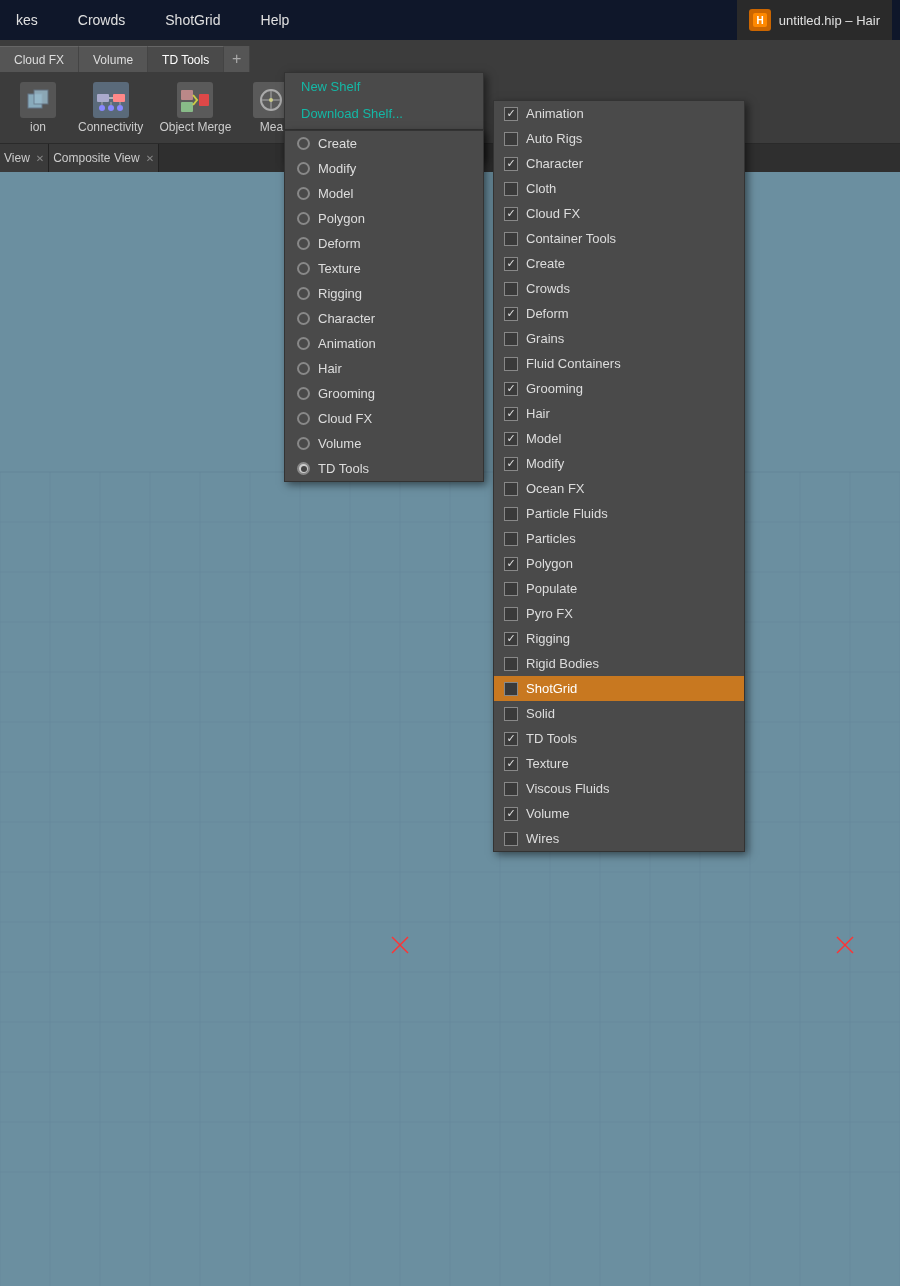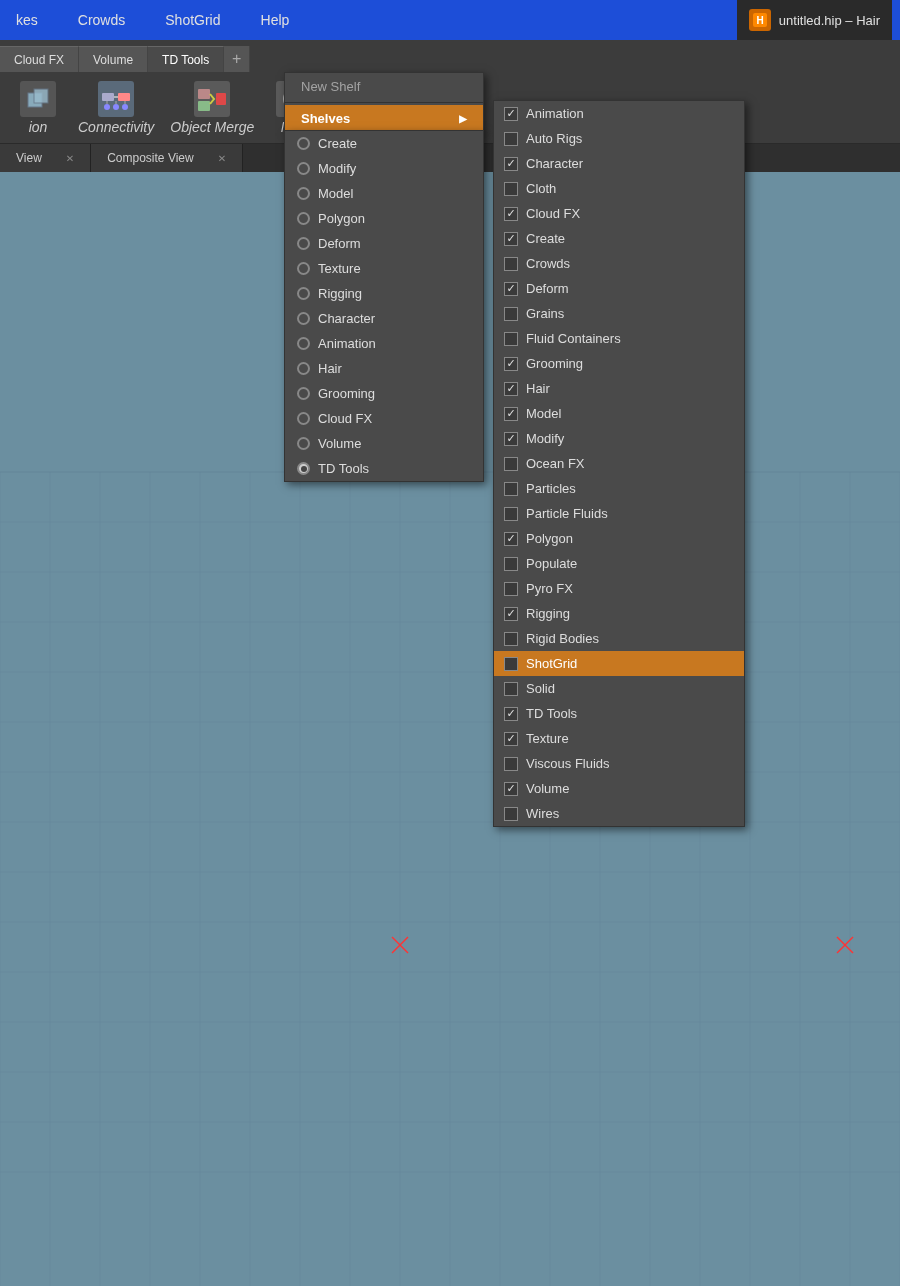--- a/index.html
+++ b/index.html
@@ -11,21 +11,21 @@
       font-size: 13px;
       overflow: hidden;
       position: relative;
     }
 
     
     .menubar {
       position: absolute;
       top: 0; left: 0; right: 0;
       height: 40px;
-      background: #1d4ed8;
+      background: #0f172a;
       display: flex;
       align-items: center;
       padding: 0 8px;
       gap: 24px;
     }
     .menubar-item {
       color: #e0e0e0;
       font-size: 14px;
       cursor: pointer;
       padding: 4px 8px;
@@ -112,42 +112,41 @@
       min-width: 60px;
     }
     .shelf-tool-icon {
       width: 36px; height: 36px;
       background: #555;
       border-radius: 3px;
       display: flex; align-items: center; justify-content: center;
     }
     .shelf-tool-label {
       color: #ccc;
-      font-size: 14px;
+      font-size: 12px;
       text-align: center;
-      font-style: italic;
     }
 
     
     .viewport-tabbar {
       position: absolute;
       top: 144px; left: 0; right: 0;
       height: 28px;
       background: #2f2f2f;
       display: flex;
       align-items: center;
     }
     .viewport-tab {
       height: 28px;
-      padding: 0 16px;
+      padding: 0 4px;
       color: #ccc;
       font-size: 12px;
       display: flex;
       align-items: center;
-      gap: 24px;
+      gap: 6px;
       cursor: pointer;
       background: #3a3a3a;
       border-right: 1px solid #222;
     }
     .viewport-tab .close-x {
       color: #888;
       font-size: 10px;
     }
 
     
@@ -164,21 +163,21 @@
       top: 72px;
       left: 284px;
       background: #4a4a4a;
       border: 1px solid #333;
       box-shadow: 3px 3px 8px rgba(0,0,0,0.5);
       z-index: 100;
       min-width: 200px;
     }
     .dropdown-item {
       padding: 6px 16px;
-      color: #a3a3a3;
+      color: #14b8a6;
       cursor: pointer;
       font-size: 13px;
       white-space: nowrap;
     }
     .dropdown-separator {
       height: 1px;
       background: #333;
       margin: 2px 0;
     }
     .dropdown-item.has-arrow {
@@ -454,20 +453,21 @@
 
     <g transform="translate(845, 773)">
       <line x1="-8" y1="-8" x2="8" y2="8" stroke="#ff3333" stroke-width="1.5"></line>
       <line x1="8" y1="-8" x2="-8" y2="8" stroke="#ff3333" stroke-width="1.5"></line>
     </g>
   </svg>
 </div>
 
 <div class="dropdown-menu" style="width:190px;">
   <div class="dropdown-item">New Shelf</div>
+  <div class="dropdown-item">Download Shelf...</div>
   <div class="dropdown-separator"></div>
   <div class="dropdown-item has-arrow">
     <span>Shelves</span>
     <span class="arrow">▶</span>
   </div>
 </div>
 
 <div class="shelves-panel" style="top: 130px; left: 284px; width: 200px;">
 
   <div id="radio-list">
@@ -546,20 +546,24 @@
       </div>
       <div class="checkbox-item">
         <div class="cb-box"></div>
         <span class="cb-label">Cloth</span>
       </div>
       <div class="checkbox-item">
         <div class="cb-box checked">✓</div>
         <span class="cb-label">Cloud FX</span>
       </div>
       <div class="checkbox-item">
+        <div class="cb-box"></div>
+        <span class="cb-label">Container Tools</span>
+      </div>
+      <div class="checkbox-item">
         <div class="cb-box checked">✓</div>
         <span class="cb-label">Create</span>
       </div>
       <div class="checkbox-item">
         <div class="cb-box"></div>
         <span class="cb-label">Crowds</span>
       </div>
       <div class="checkbox-item">
         <div class="cb-box checked">✓</div>
         <span class="cb-label">Deform</span>
@@ -587,27 +591,27 @@
       <div class="checkbox-item">
         <div class="cb-box checked">✓</div>
         <span class="cb-label">Modify</span>
       </div>
       <div class="checkbox-item">
         <div class="cb-box"></div>
         <span class="cb-label">Ocean FX</span>
       </div>
       <div class="checkbox-item">
         <div class="cb-box"></div>
+        <span class="cb-label">Particle Fluids</span>
+      </div>
+      <div class="checkbox-item">
+        <div class="cb-box"></div>
         <span class="cb-label">Particles</span>
       </div>
       <div class="checkbox-item">
-        <div class="cb-box"></div>
-        <span class="cb-label">Particle Fluids</span>
-      </div>
-      <div class="checkbox-item">
         <div class="cb-box checked">✓</div>
         <span class="cb-label">Polygon</span>
       </div>
       <div class="checkbox-item">
         <div class="cb-box"></div>
         <span class="cb-label">Populate</span>
       </div>
       <div class="checkbox-item">
         <div class="cb-box"></div>
         <span class="cb-label">Pyro FX</span>

